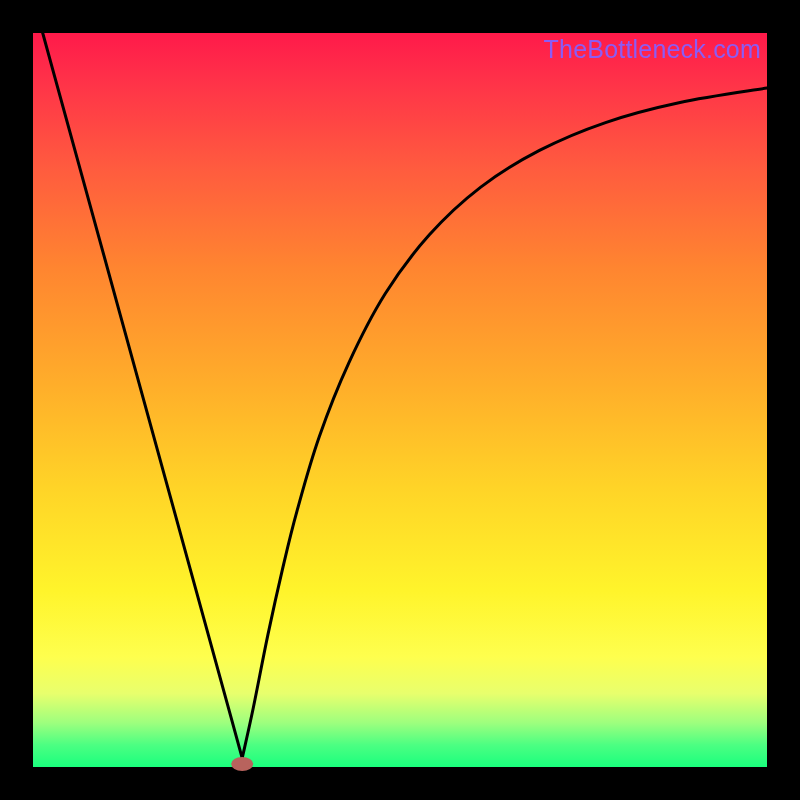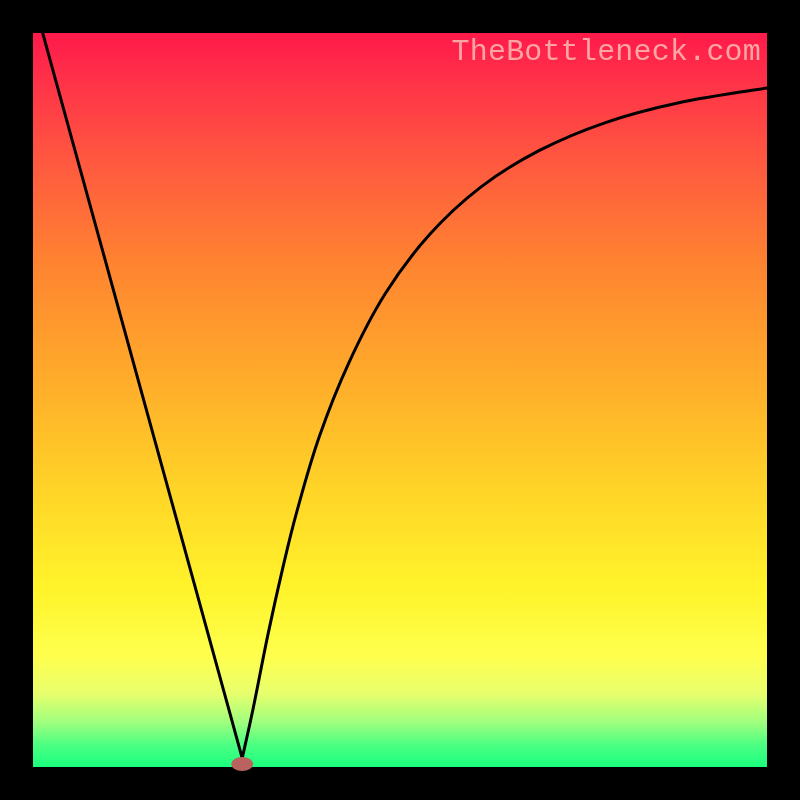--- a/index.html
+++ b/index.html
@@ -30,23 +30,23 @@
       #fff42b 76%,
       #feff4e 85%,
       #e8ff6d 90%,
       #9dff7e 94%,
       #4cff82 97%,
       #1aff7d 100%
     );
   }
   .watermark {
     position: absolute;
-    color: #fca5a5;
-    font-family: Liberation Mono, monospace;
-    font-size: 30px;
+    color: #8b5cf6;
+    font-family: Liberation Sans, sans-serif;
+    font-size: 25px;
     font-weight: 400;
     letter-spacing: 0.2px;
   }
   svg.curve {
     position: absolute;
     left: 0;
     top: 0;
   }
 </style>
 </head>

